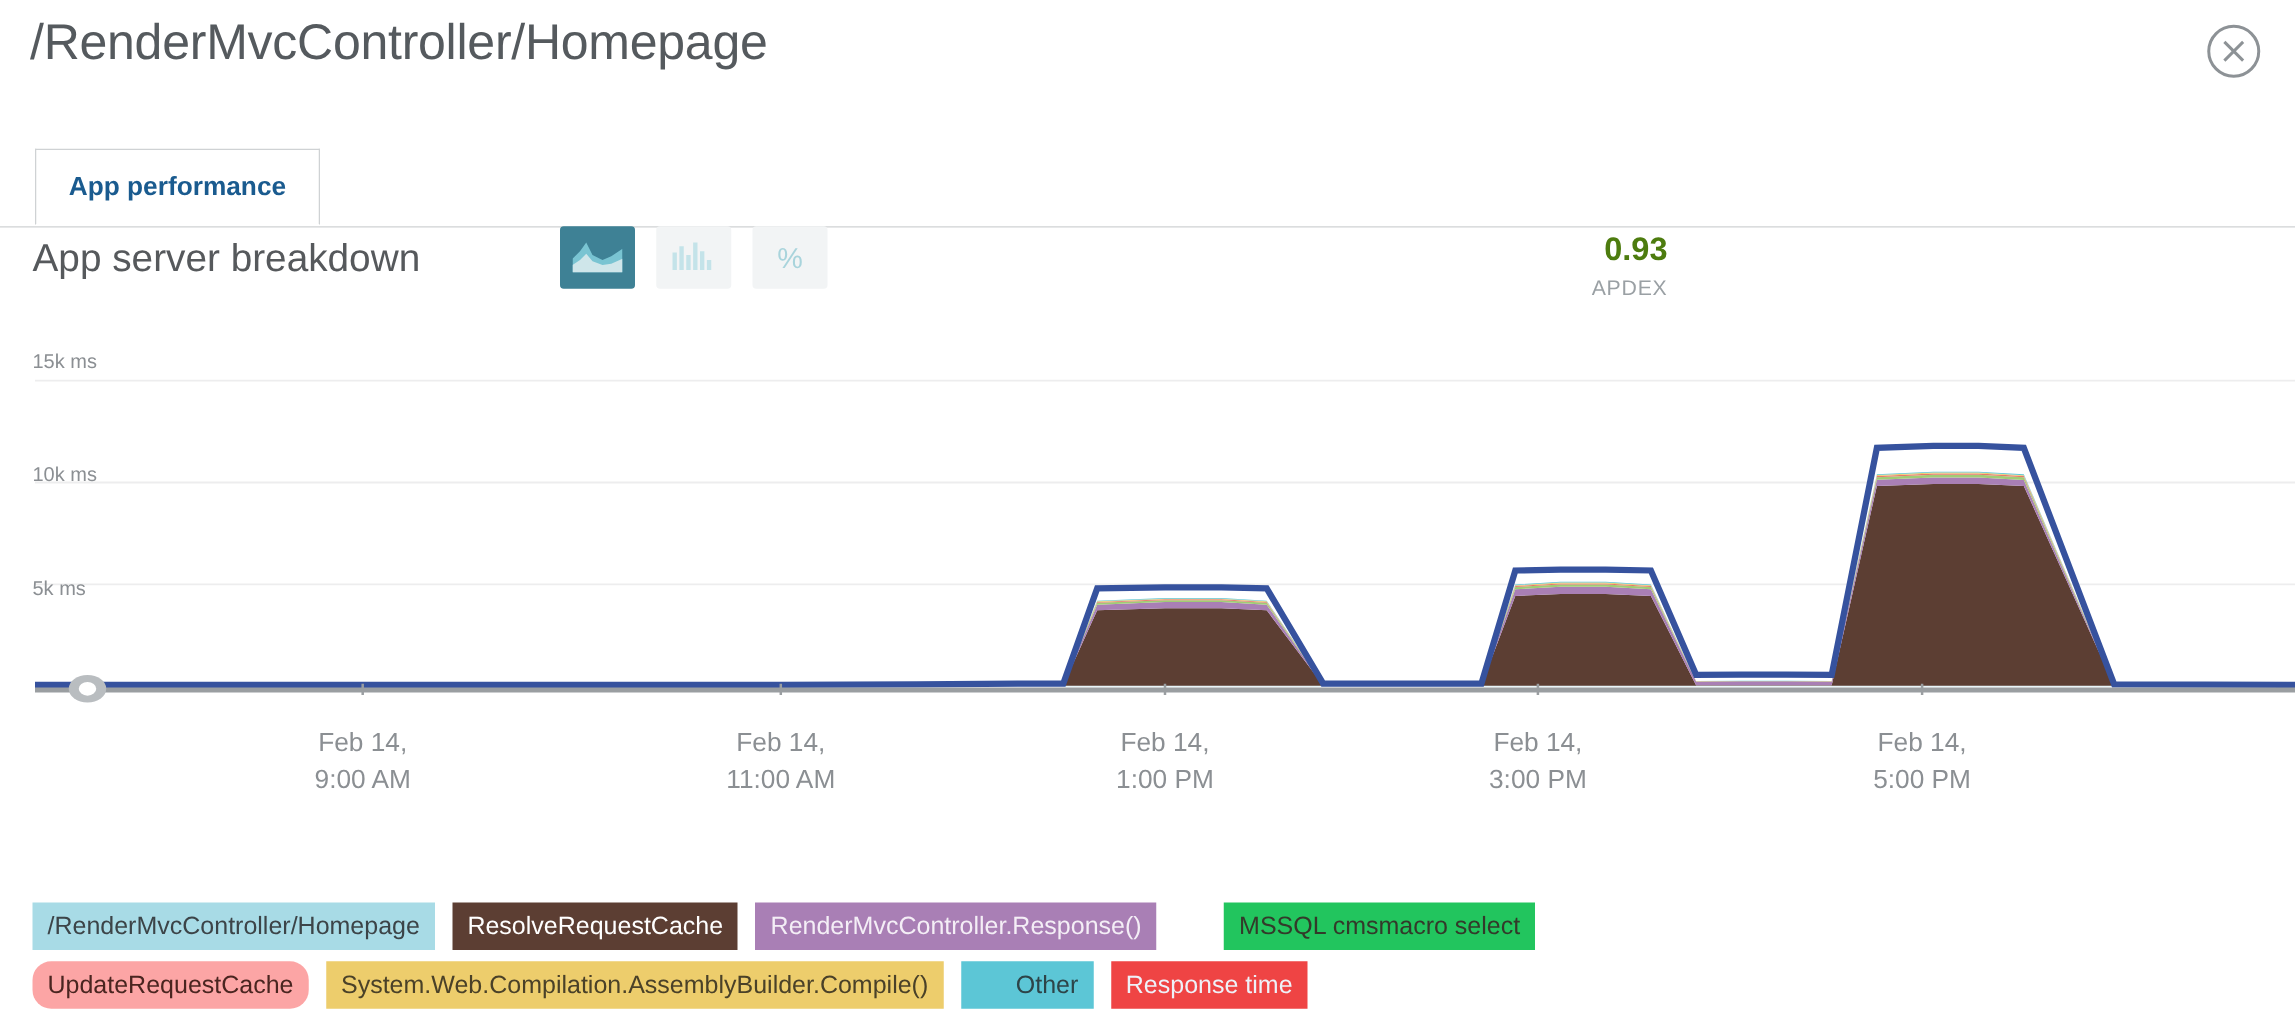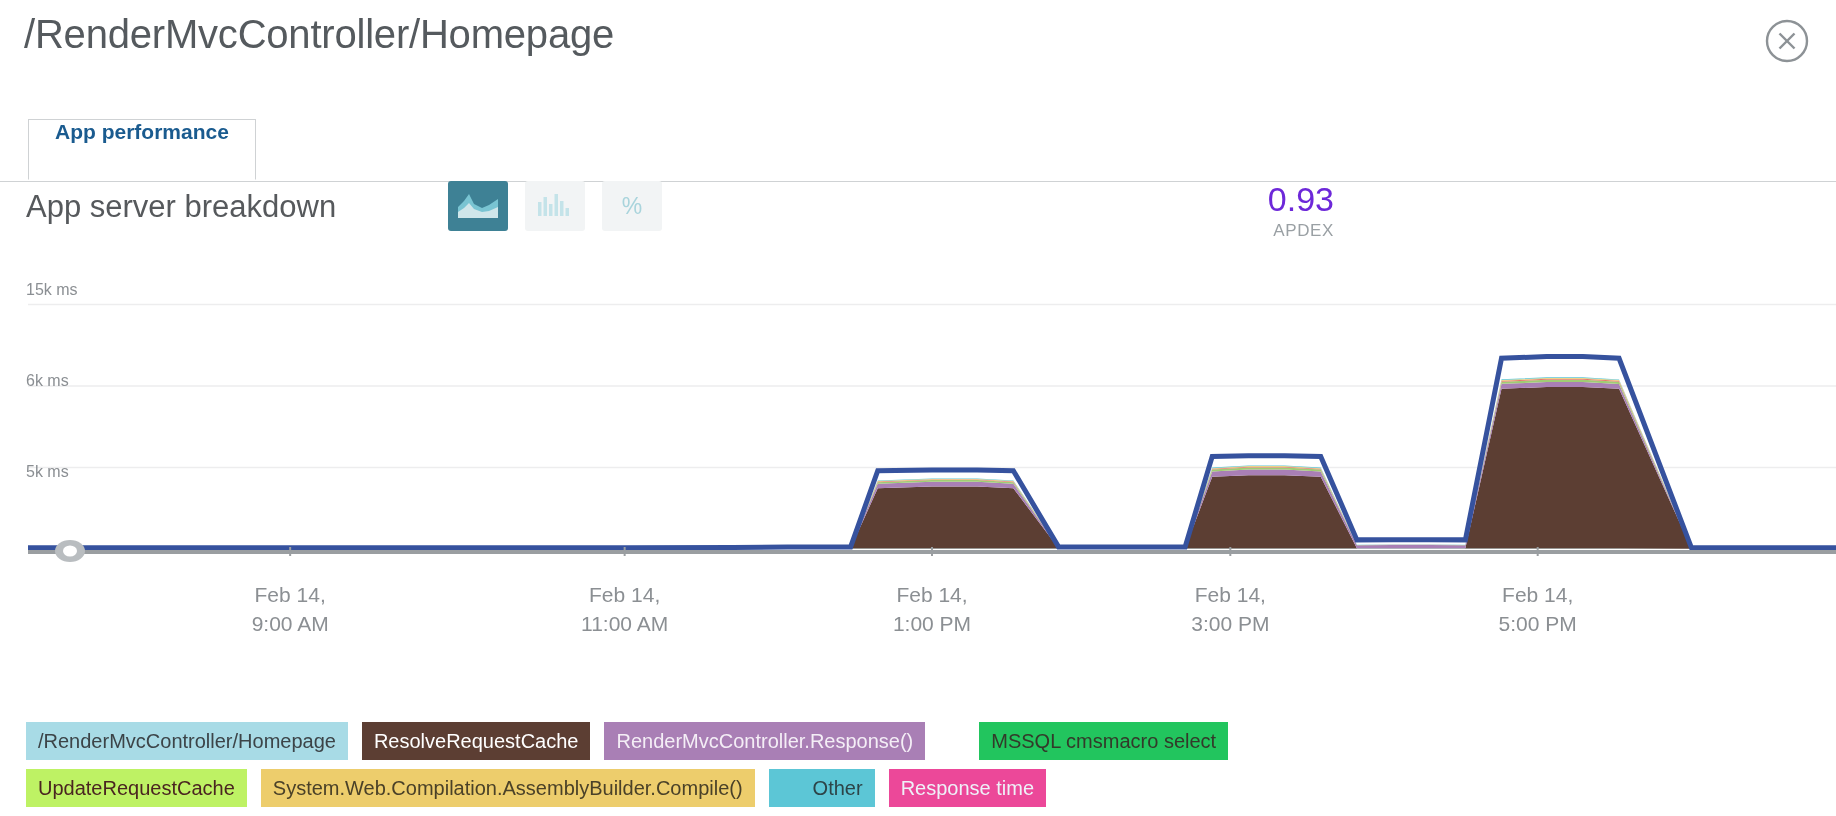--- a/index.html
+++ b/index.html
@@ -23,21 +23,21 @@
   
   #tabbar{
     position:absolute;left:0;top:119px;width:1836px;height:62px;
     border-bottom:1px solid #cfd2d4;
   }
   .tab{
     position:absolute;left:28px;top:0;height:61px;
     box-sizing:border-box;
     border:1px solid #cfd2d4;border-bottom:1px solid #ffffff;
     background:#ffffff;
-    display:flex;justify-content:center;
+    display:flex;align-items:center;justify-content:center;
     padding:0 26px;
     font-size:21px;font-weight:bold;color:#1a5b8f;
     cursor:pointer;white-space:nowrap;
   }
   
   #chart-header{position:absolute;left:0;top:181px;width:1552px;height:80px;}
   #breakdown-title{
     position:absolute;left:26px;top:8px;
     font-size:31px;color:#56595c;font-weight:400;white-space:nowrap;
   }
@@ -46,21 +46,21 @@
     border-radius:3px;cursor:pointer;
     display:flex;align-items:center;justify-content:center;
     background:#f2f4f5;
   }
   .viz-btn.active{background:#3e8195;}
   #viz-area{left:448px;}
   #viz-bar{left:525px;}
   #viz-pct{left:602px;}
   #viz-pct span{font-size:23px;color:#a9d4dc;font-weight:400;}
   .metric{position:absolute;top:-2px;text-align:right;}
-  .metric .val{font-size:34px;color:#6d28d9;font-weight:400;line-height:40px;white-space:nowrap;}
+  .metric .val{font-size:26px;color:#4d7c0f;font-weight:700;line-height:40px;white-space:nowrap;}
   .metric .lbl{font-size:17px;color:#9aa0a4;letter-spacing:.6px;line-height:24px;white-space:nowrap;}
   #metric-apdex{right:218px;}
   #metric-average{right:8px;}
   
   #chart{position:absolute;left:0;top:272px;width:1836px;height:310px;}
   #plot{position:absolute;left:28px;top:0;width:1808px;height:300px;}
   #plot svg{display:block;}
   .ylabel{
     position:absolute;left:26px;font-size:16px;color:#8b8f93;white-space:nowrap;
   }
@@ -160,21 +160,21 @@
         <line x1="262.15999999999997" y1="275" x2="262.15999999999997" y2="284" stroke="#9a9ea1" stroke-width="2"></line>
         <line x1="596.64" y1="275" x2="596.64" y2="284" stroke="#9a9ea1" stroke-width="2"></line>
         <line x1="904" y1="275" x2="904" y2="284" stroke="#9a9ea1" stroke-width="2"></line>
         <line x1="1202.3200000000002" y1="275" x2="1202.3200000000002" y2="284" stroke="#9a9ea1" stroke-width="2"></line>
         <line x1="1509.6799999999998" y1="275" x2="1509.6799999999998" y2="284" stroke="#9a9ea1" stroke-width="2"></line>
       </svg>
   </div>
 </div>
 
 <div class="ylabel" id="y-15k">15k ms</div>
-<div class="ylabel" id="y-10k">6k ms</div>
+<div class="ylabel" id="y-10k">10k ms</div>
 <div class="ylabel" id="y-5k">5k ms</div>
 
 <div id="zero-marker">
   <svg width="36" height="28" viewBox="0 0 36 28">
     <ellipse cx="18" cy="14" rx="15" ry="11" fill="#b9bdc0"></ellipse>
     <ellipse cx="18" cy="14" rx="7" ry="5.5" fill="#ffffff"></ellipse>
   </svg>
 </div>
 
 <div id="xaxis">
@@ -201,18 +201,18 @@
   </div>
 
 <div id="legend">
     <div class="legend-row">
       <div class="legend-item" style="background: rgb(168, 219, 230); color: rgb(60, 68, 72);">/RenderMvcController/Homepage</div>
       <div class="legend-item" style="background: rgb(92, 62, 51); color: rgb(255, 255, 255);">ResolveRequestCache</div>
       <div class="legend-item" style="background: rgb(169, 127, 181); color: rgb(244, 238, 246);">RenderMvcController.Response()</div>
       <div class="legend-item" style="background: #22c55e; color: rgb(51, 58, 42); margin-left: 40px;">MSSQL cmsmacro select</div>
     </div>
     <div class="legend-row">
-      <div class="legend-item" style="background: #bef264; color: rgb(74, 37, 32);">UpdateRequestCache</div>
+      <div class="legend-item" style="background: #fca5a5; color: rgb(74, 37, 32); border-radius: 15px;">UpdateRequestCache</div>
       <div class="legend-item" style="background: rgb(237, 205, 108); color: rgb(74, 65, 40);">System.Web.Compilation.AssemblyBuilder.Compile()</div>
       <div class="legend-item" style="background: rgb(92, 198, 214); color: rgb(45, 68, 72); padding-left: 44px;">Other</div>
-      <div class="legend-item" style="background: #ec4899; color: rgb(238, 241, 248);">Response time</div>
+      <div class="legend-item" style="background: #ef4444; color: rgb(238, 241, 248);">Response time</div>
     </div>
   </div>
 
 </body></html>

